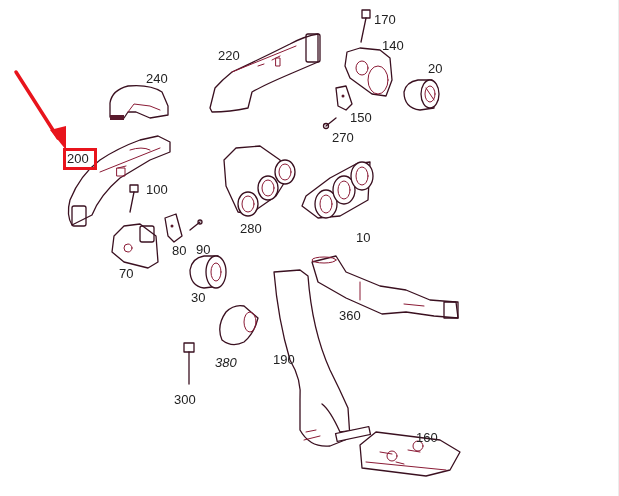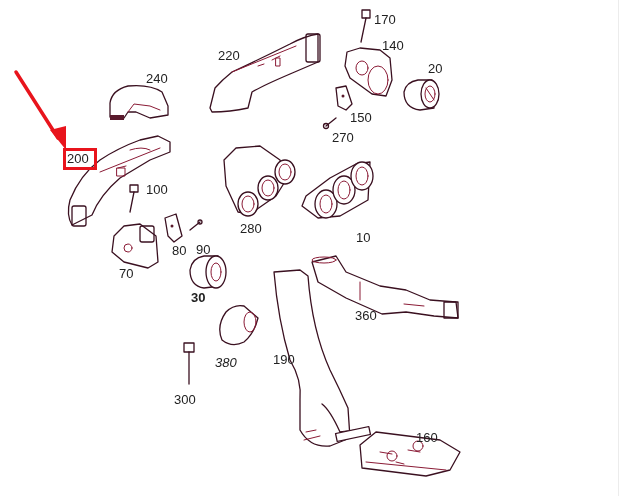--- a/index.html
+++ b/index.html
@@ -161,20 +161,20 @@
   <span class="label" style="left:146px; top:72px;">240</span>
   <span class="label" style="left:350px; top:111px;">150</span>
   <span class="label" style="left:332px; top:131px;">270</span>
   <span class="label" style="left:67px; top:152px;">200</span>
   <span class="label" style="left:146px; top:183px;">100</span>
   <span class="label" style="left:356px; top:203px;margin-top:28px;">10</span>
   <span class="label" style="left:196px; top:230px;margin-top:13px;">90</span>
   <span class="label" style="left:240px; top:222px;">280</span>
   <span class="label" style="left:172px; top:244px;text-align:center;">80</span>
   <span class="label" style="left:119px; top:267px;">70</span>
-  <span class="label" style="left:191px; top:291px;font-weight:bold;">30</span>
-  <span class="label" style="left:355px; top:309px;">360</span>
+  <span class="label" style="left:191px; top:291px;">30</span>
+  <span class="label" style="left:339px; top:309px;">360</span>
   <span class="label" style="left:215px; top:356px;font-style:italic;">380</span>
   <span class="label" style="left:273px; top:353px;">190</span>
   <span class="label" style="left:174px; top:393px;">300</span>
   <span class="label" style="left:416px; top:431px;">160</span>
 
 </div>
 
 </body></html>

